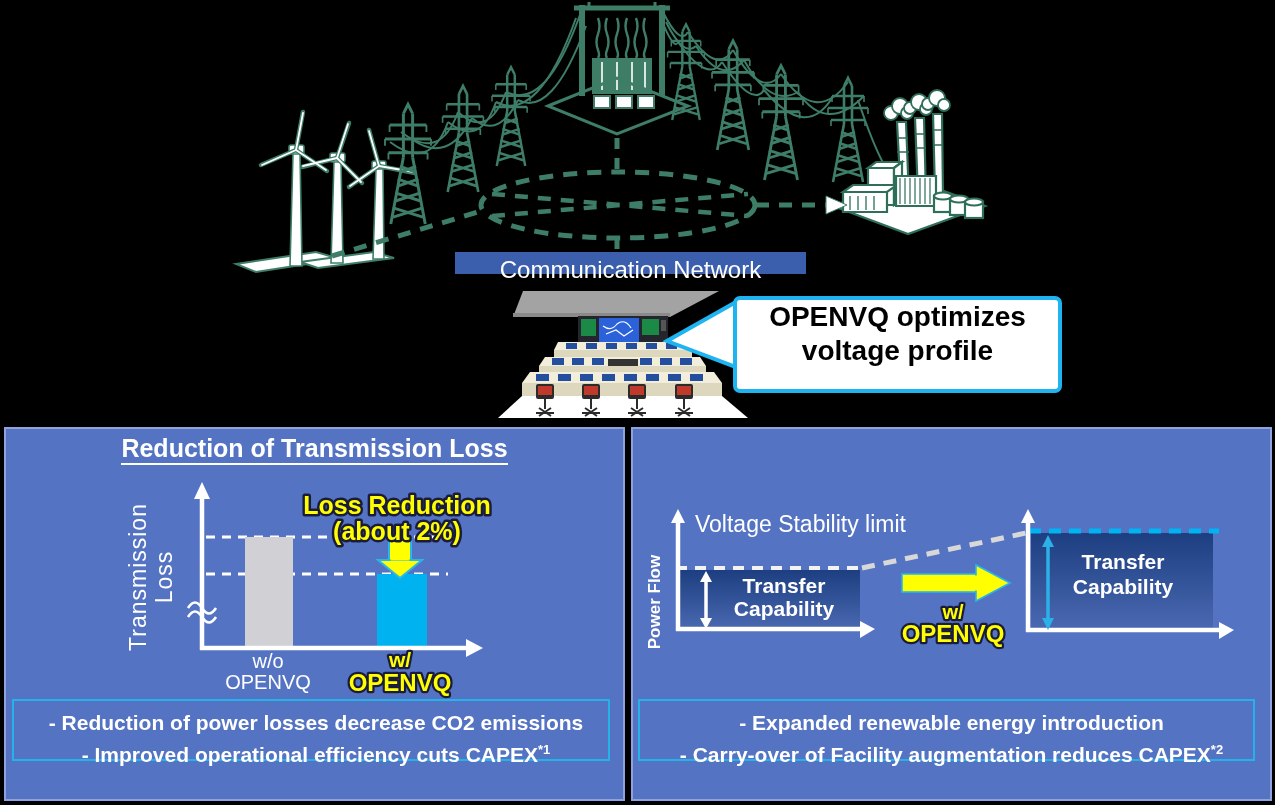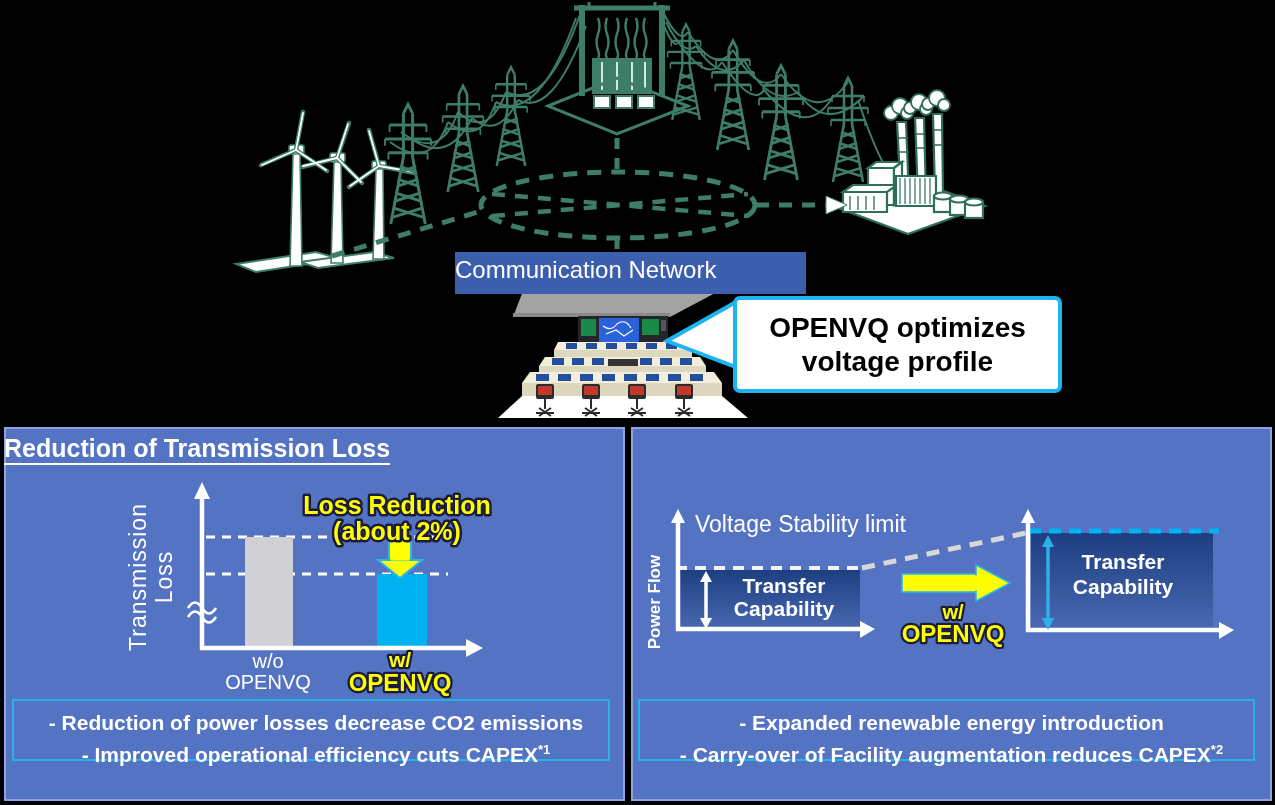--- a/index.html
+++ b/index.html
@@ -1,33 +1,33 @@
 <!DOCTYPE html>
 <html><head>
 <meta charset="utf-8">
 <style>
   html,body{margin:0;padding:0;background:#000;}
   .stage{position:relative;width:1275px;height:805px;background:#000;overflow:hidden;
          font-family:"Liberation Sans",sans-serif;}
   svg text{font-family:"Liberation Sans",sans-serif;}
 
   
-  .comm-box{position:absolute;left:455px;top:252px;width:351px;height:42px;
-    background:#3b5ead;color:#fff;font-size:24px;text-align:left;line-height:35px;}
+  .comm-box{position:absolute;left:455px;top:252px;width:351px;height:22px;
+    background:#3b5ead;color:#fff;font-size:24px;text-align:center;line-height:35px;}
   .bubble{position:absolute;left:733px;top:296px;width:329px;height:97px;
     box-sizing:border-box;background:#fff;border:4px solid #1db4f0;border-radius:7px;
     color:#000;font-weight:bold;font-size:28px;text-align:center;line-height:34px;
-    padding-top:11px;}
+    }
 
   
   .panel{position:absolute;top:427px;height:374px;background:#5573c3;
     box-shadow:inset 0 0 0 2px #8fa2dd;}
   .panel-left{left:4px;width:621px;}
   .panel-right{left:631px;width:641px;}
-  .panel-title{position:absolute;left:0;right:0;top:8px;text-align:left;
+  .panel-title{position:absolute;left:0;right:0;top:8px;text-align:center;
     color:#fff;font-weight:bold;font-size:25px;line-height:27px;}
   .panel-title .ul{border-bottom:2px solid #fff;padding-bottom:1px;}
   .panel-right .panel-title{font-size:24px;top:6px;}
   .chart-svg{position:absolute;left:0;top:0;}
   .bullet-box{position:absolute;top:272px;height:62px;box-sizing:border-box;
     border:2px solid #25b2e8;color:#fff;font-weight:bold;font-size:21px;
     line-height:27px;padding:3px 0 0 10px;text-align:center;}
   .bullet-box sup{font-size:13px;}
   .bb-left{left:8px;width:598px;}
   .bb-right{left:7px;width:617px;}

